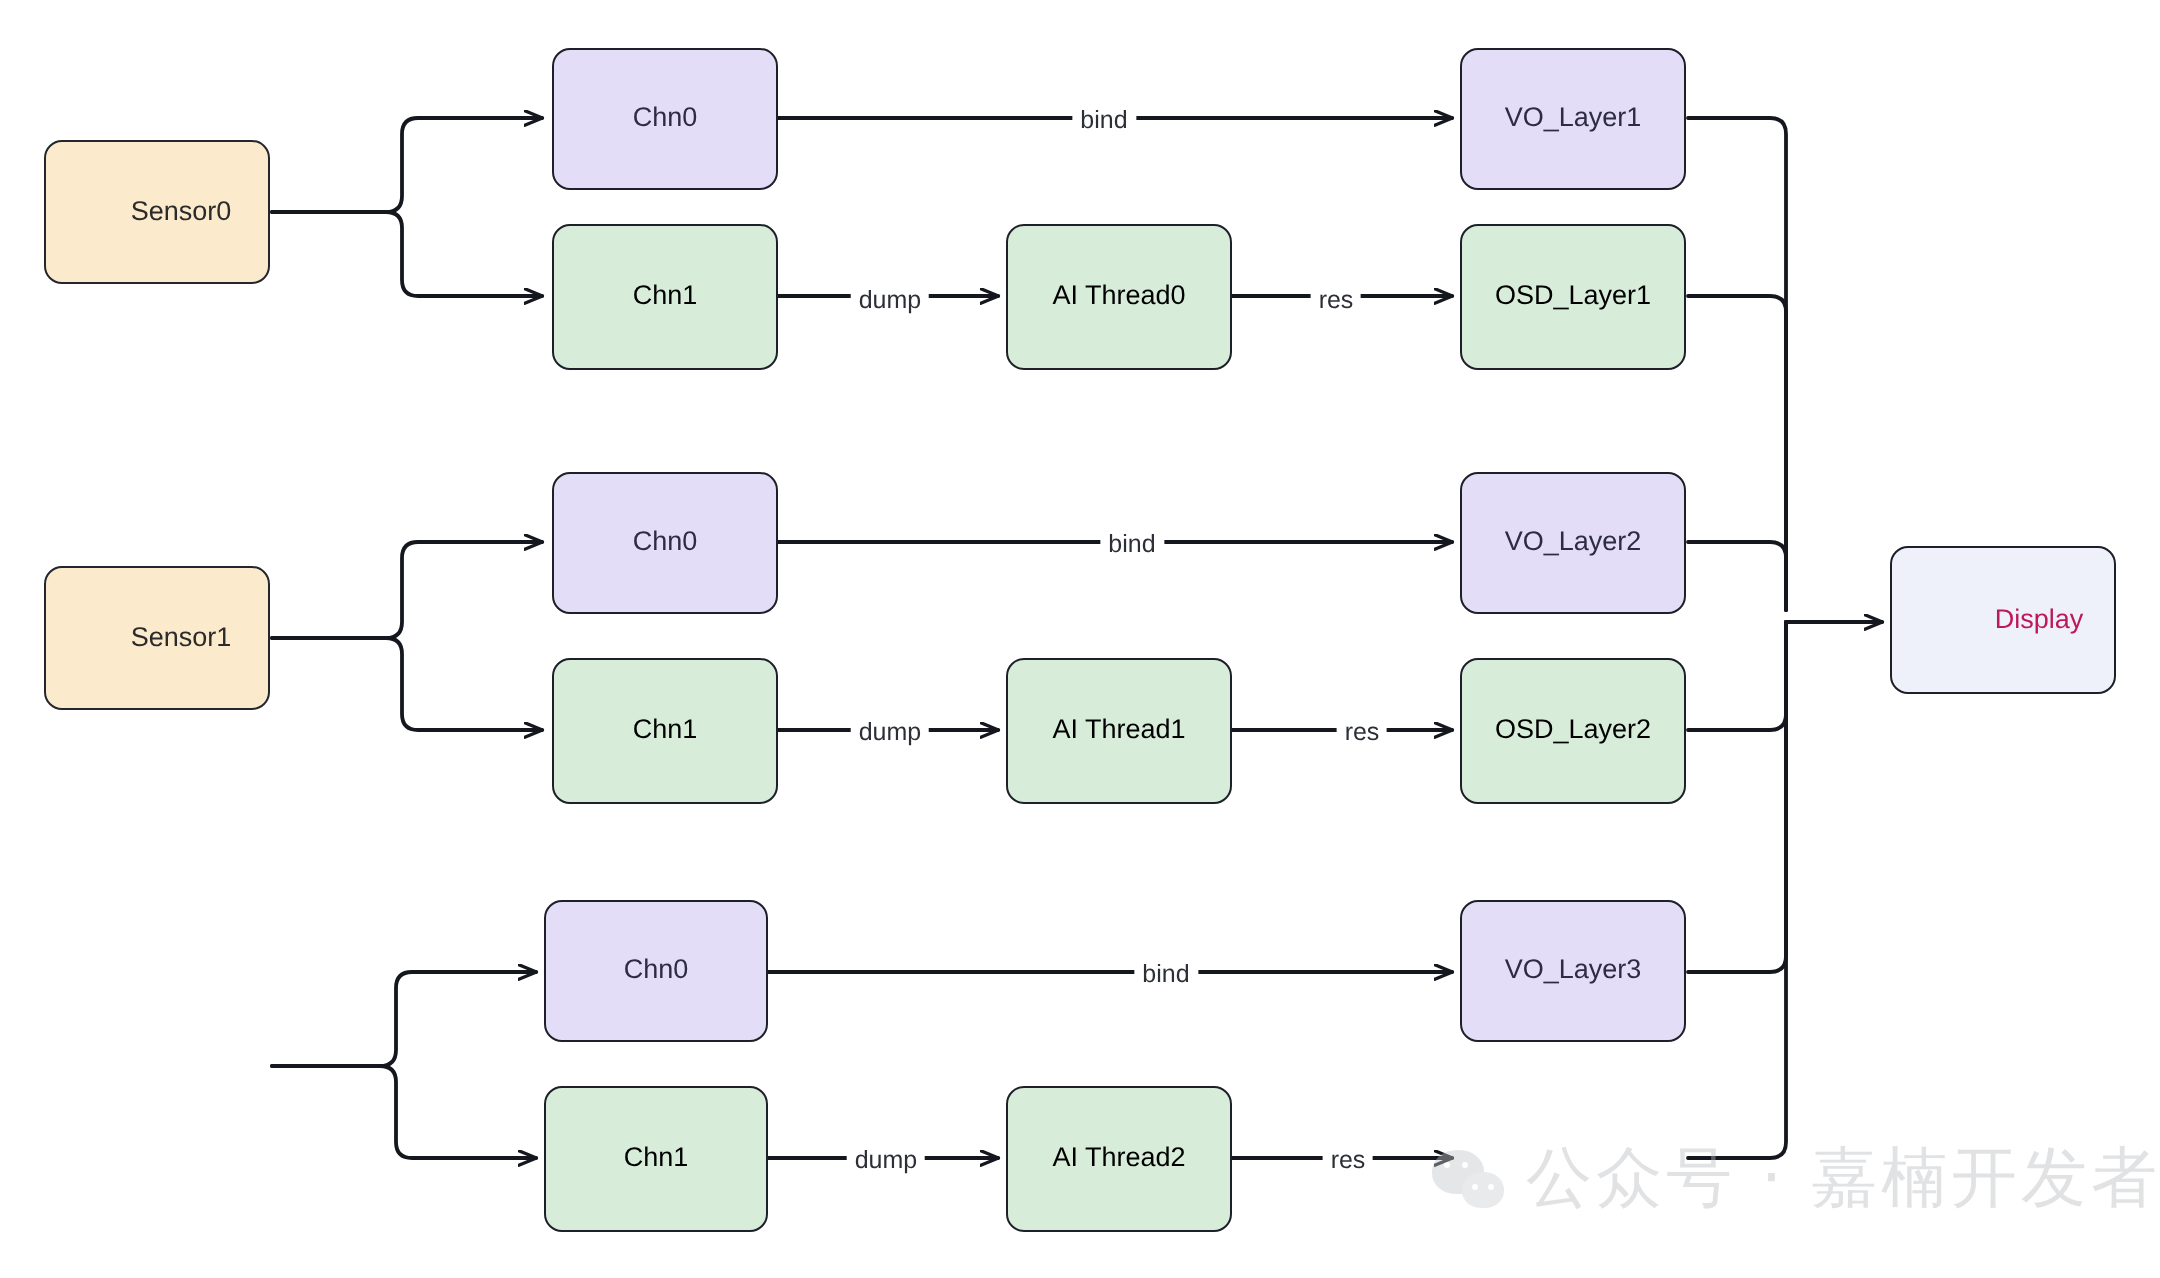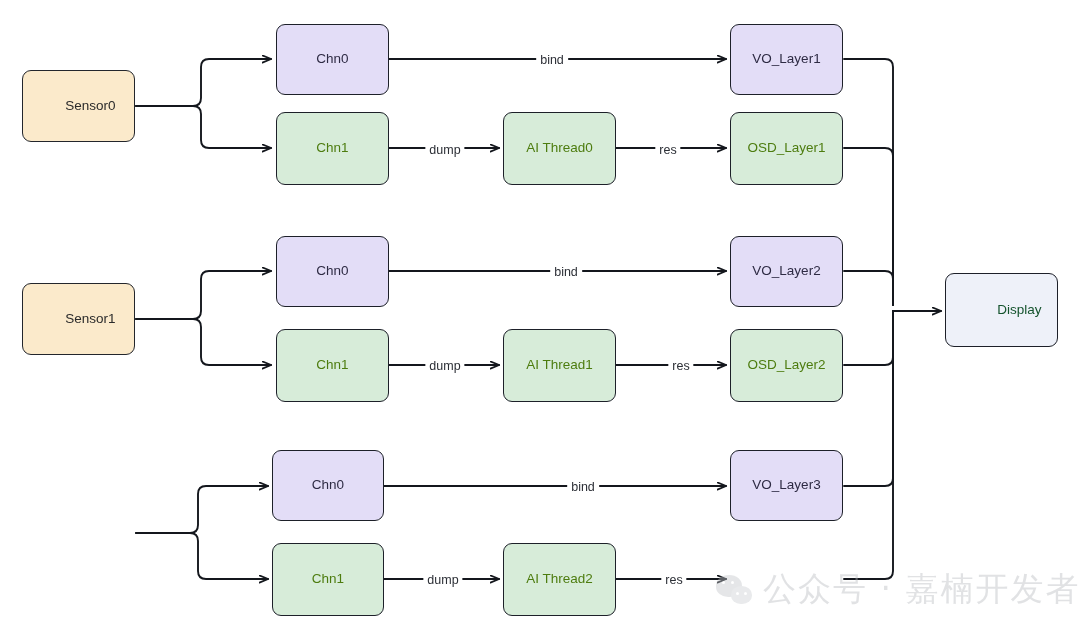--- a/index.html
+++ b/index.html
@@ -47,26 +47,26 @@
     padding-left: 24px;
   }
   .node.vo {
     background: #e3ddf7;
     border-color: #1d2029;
     color: #2e2b44;
   }
   .node.green {
     background: #d7ecd9;
     border-color: #1d2029;
-    color: #4d7c0f;
+    color: #000000;
   }
   .node.display {
     background: #eef1f9;
     border-color: #1d2029;
-    color: #14532d;
+    color: #be185d;
     padding-left: 36px;
   }
   .edge-label {
     position: absolute;
     font-size: 12.5px;
     color: #2c2f36;
     background: #ffffff;
     padding: 0 4px;
     white-space: nowrap;
     z-index: 4;

